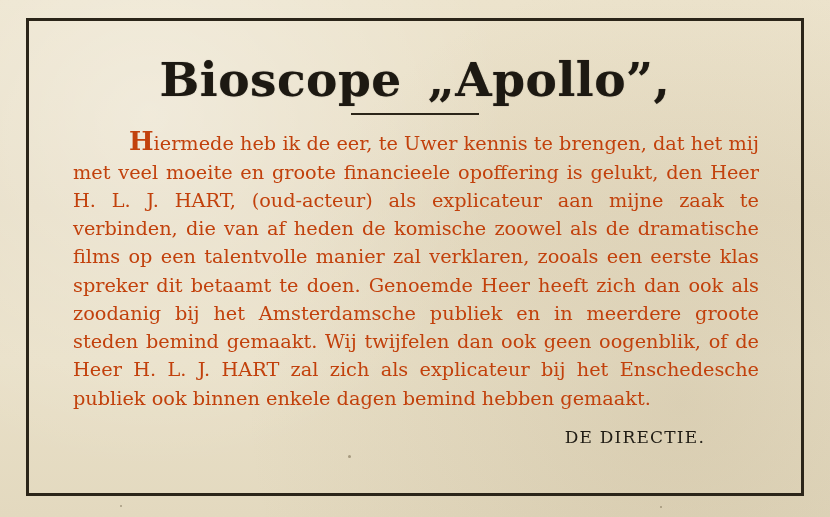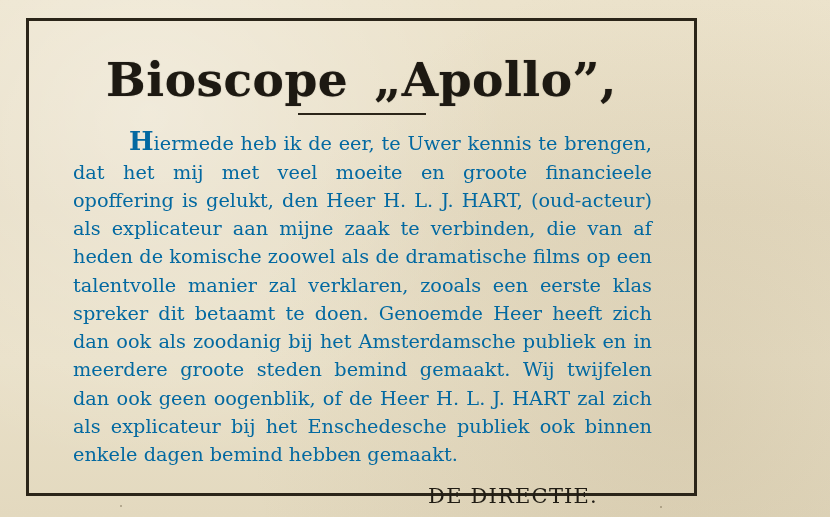--- a/index.html
+++ b/index.html
@@ -19,21 +19,21 @@
     inset: 0;
     background:
       radial-gradient(circle at 18% 22%, rgba(255,255,255,0.35) 0%, rgba(255,255,255,0) 45%),
       radial-gradient(circle at 82% 78%, rgba(160,140,100,0.18) 0%, rgba(160,140,100,0) 55%),
       linear-gradient(180deg, #ece3cc 0%, #e6dcc3 40%, #e9e0c8 70%, #e3d9bf 100%);
   }
   .ad-frame {
     position: absolute;
     left: 26px;
     top: 18px;
-    width: 671px;
+    width: 778px;
     height: 478px;
     border: 3px solid #2b2519;
     box-sizing: border-box;
   }
   .ad-inner {
     position: absolute;
     inset: 0;
     padding: 26px 34px 18px 34px;
     box-sizing: border-box;
   }
@@ -68,38 +68,38 @@
   }
   .rule {
     width: 128px;
     height: 2px;
     background: #2b2519;
   }
   .body-text {
     font-family: "DejaVu Serif", serif;
     font-size: 19.3px;
     line-height: 1.465;
-    color: #0369a1;
+    color: #c2410c;
     text-align: justify;
     text-justify: inter-word;
     padding: 0 8px 0 10px;
     hyphens: none;
   }
   .body-text p {
     margin: 0;
     text-indent: 56px;
   }
   .dropcap {
     font-size: 26px;
     font-weight: 600;
     line-height: 1;
   }
   .signature {
     font-family: "DejaVu Serif", serif;
-    font-size: 21px;
+    font-size: 17px;
     letter-spacing: 1.2px;
     color: #201c14;
     text-align: right;
     padding-right: 62px;
     margin-top: 14px;
   }
   .speck {
     position: absolute;
     background: #6a5c40;
     border-radius: 50%;

